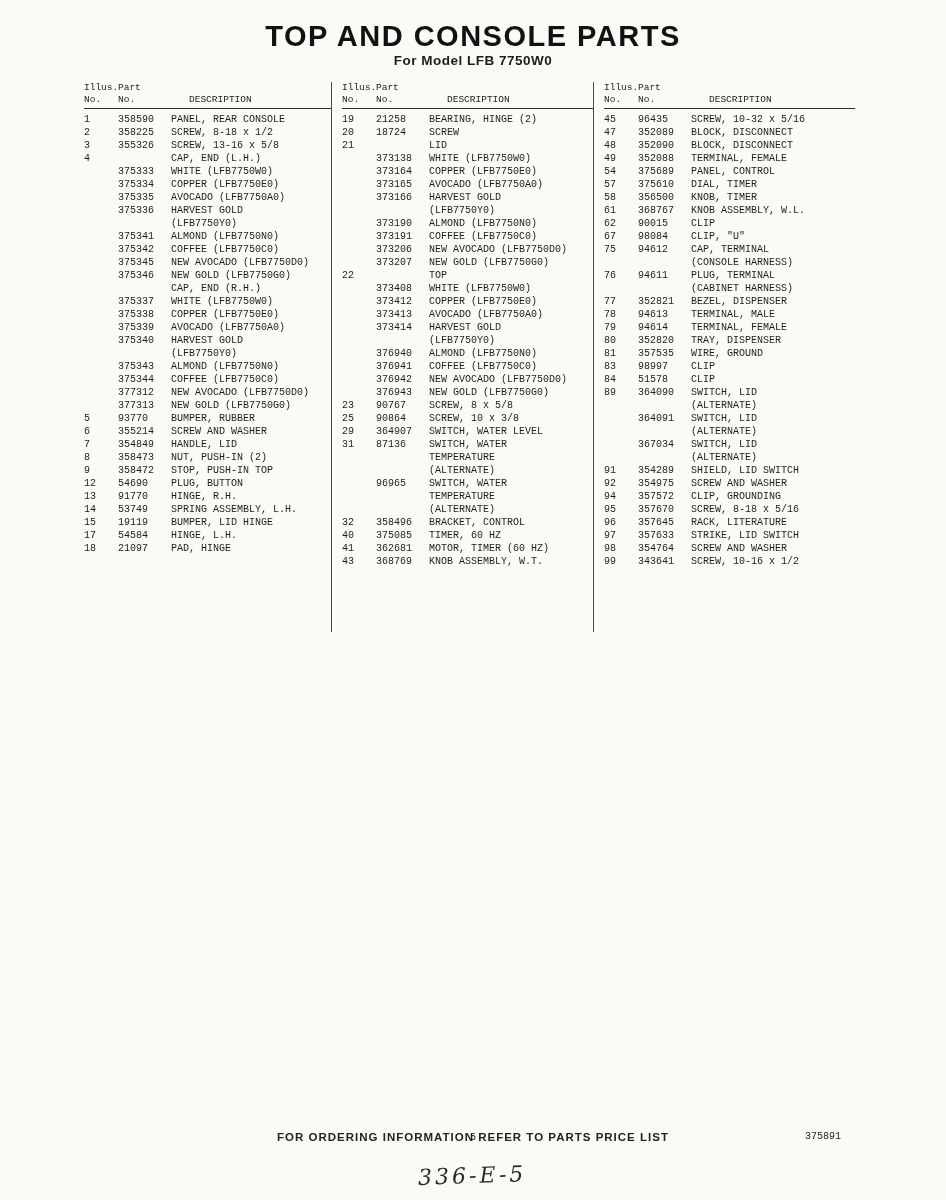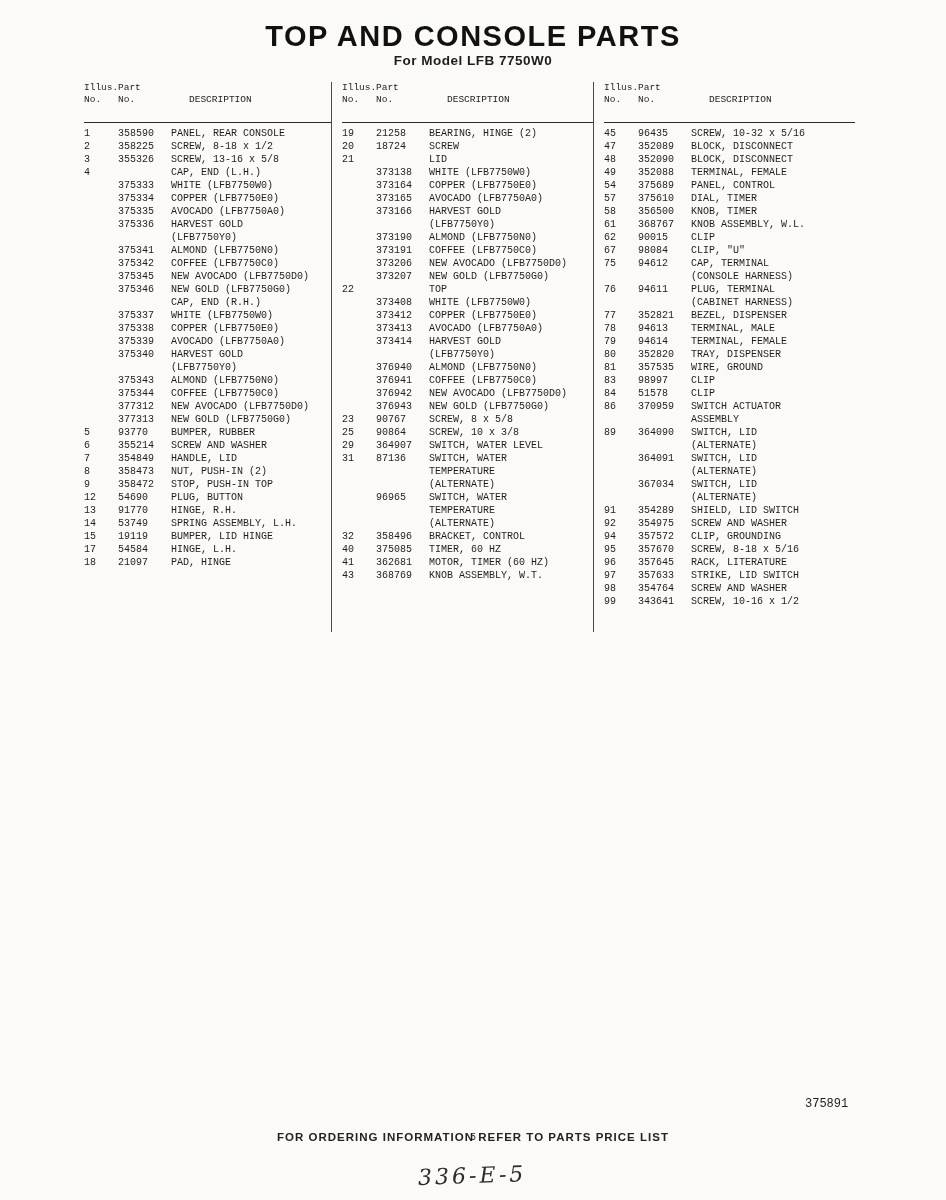--- a/index.html
+++ b/index.html
@@ -31,21 +31,21 @@
   .columns{
     display:flex;
     align-items:stretch;
     margin:14px 0 0 84px;
     min-height:550px;
   }
   .col{width:247px;box-sizing:border-box;flex:none;}
   .col + .col{border-left:1px solid #4a4a4a;padding-left:10px;width:262px;}
   .col-head{
     border-bottom:1.5px solid #2c2c2c;
-    padding-bottom:16px;
+    padding-bottom:2px;
     margin-bottom:4px;
     font-size:9.5px;
     line-height:12px;
   }
   .head-l1,.head-l2{display:flex;}
   .c-illus{width:34px;flex:none;}
   .c-part{width:53px;flex:none;}
   .c-desc{flex:1;white-space:pre-line;}
   .c-desc-h{margin-left:18px;}
   .rows{font-size:10px;}
@@ -62,22 +62,22 @@
     margin-top:31px;
   }
   .page-number{
     position:absolute;
     left:0;right:0;top:1132px;
     text-align:center;
     font-size:10px;
   }
   .doc-number{
     position:absolute;
-    left:805px;top:1097px;
-    font-size:12px;
+    left:805px;top:1131px;
+    font-size:10px;
   }
   .handwritten{
     position:absolute;
     left:418px;top:1163px;
     font-family:"DejaVu Serif","Liberation Serif",serif;
     font-style:italic;
     font-size:22px;
     letter-spacing:3px;
     color:#2b2b2b;
     transform:rotate(-2deg);
@@ -538,26 +538,20 @@
             <span class="c-illus">83</span>
             <span class="c-part">98997</span>
             <span class="c-desc">CLIP</span>
           </div>
           <div class="row">
             <span class="c-illus">84</span>
             <span class="c-part">51578</span>
             <span class="c-desc">CLIP</span>
           </div>
           <div class="row">
-            <span class="c-illus">86</span>
-            <span class="c-part">370959</span>
-            <span class="c-desc">SWITCH ACTUATOR
-ASSEMBLY</span>
-          </div>
-          <div class="row">
             <span class="c-illus">89</span>
             <span class="c-part">364090</span>
             <span class="c-desc">SWITCH, LID
 (ALTERNATE)</span>
           </div>
           <div class="row">
             <span class="c-illus"></span>
             <span class="c-part">364091</span>
             <span class="c-desc">SWITCH, LID
 (ALTERNATE)</span>

